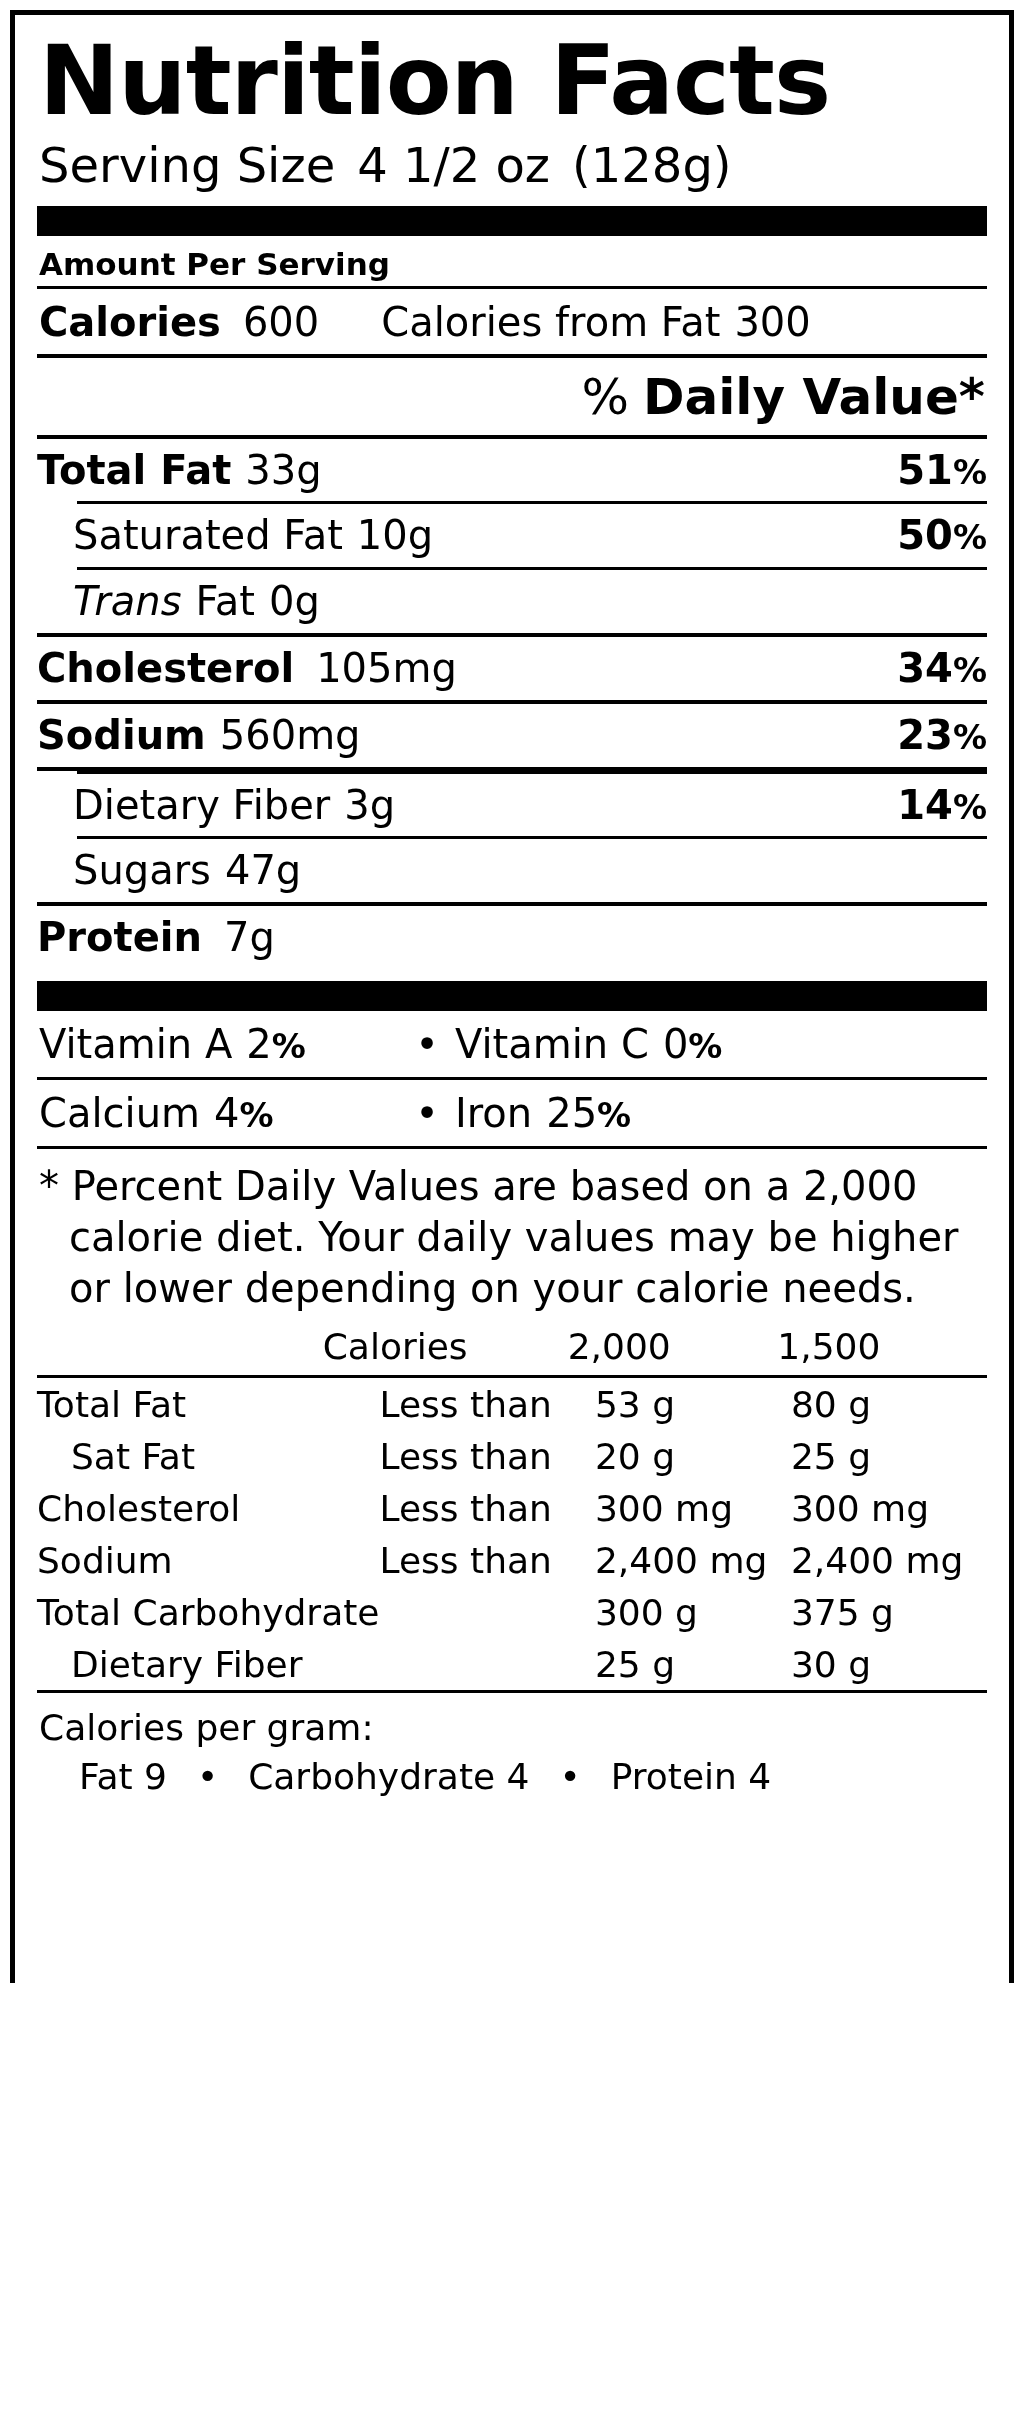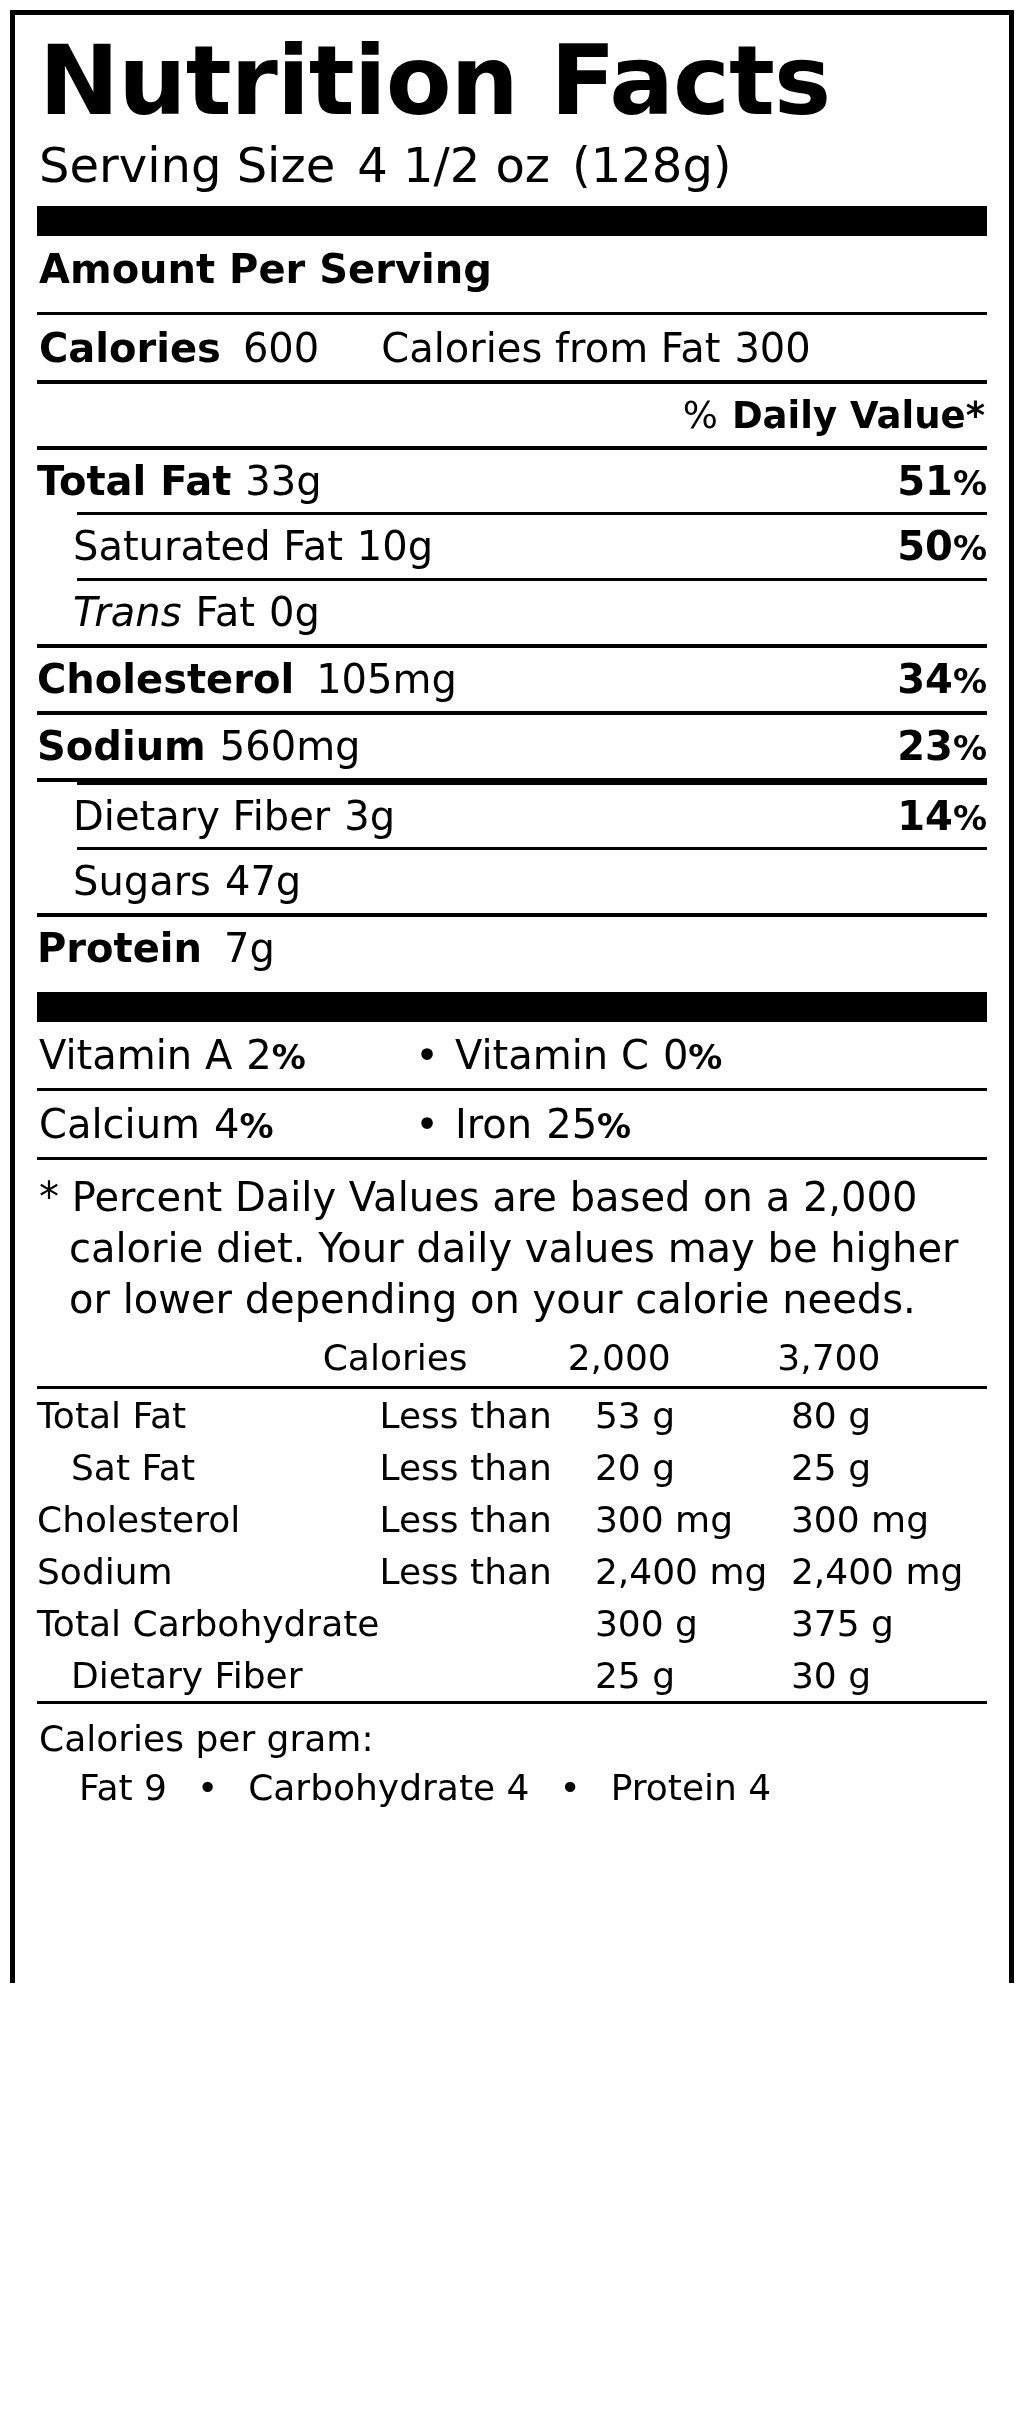--- a/index.html
+++ b/index.html
@@ -75,38 +75,38 @@
     line-height: 1.12;
   }
   .row .left { white-space: nowrap; }
   .row .right { white-space: nowrap; font-weight: bold; }
   .b { font-weight: bold; }
   .it { font-style: italic; }
   .indent1 { padding-left: 36px; }
   .pct-sym { font-size: 34px; font-weight: bold; }
 
   .amount-row {
-    font-size: 40px;
+    font-size: 31px;
     font-weight: bold;
-    padding: 10px 0 20px 2px;
+    padding: 10px 0 4px 2px;
   }
 
   .calories-row {
     display: flex;
     align-items: baseline;
     font-size: 40px;
     padding: 10px 0 9px 2px;
   }
   .calories-row .cal-label { font-weight: bold; }
   .calories-row .cal-val { margin-left: 22px; }
   .calories-row .cal-from { margin-left: 62px; }
 
   .dv-row {
     text-align: right;
-    font-size: 37px;
+    font-size: 50px;
     font-weight: bold;
     padding: 10px 2px 9px 0;
   }
   .dv-row .pct { font-weight: normal; }
 
   .vit-row {
     display: flex;
     align-items: baseline;
     font-size: 40px;
     padding: 10px 0 10px 2px;
@@ -253,21 +253,21 @@
       <span class="ind">calorie diet. Your daily values may be higher</span>
       <span class="ind">or lower depending on your calorie needs.</span>
     </div>
 
     <table class="dv-table">
       <tbody>
           <tr class="hdr">
         <td class="c-name"></td>
         <td class="c-less">Calories</td>
         <td class="c-2000">2,000</td>
-        <td class="c-2500">3,700</td>
+        <td class="c-2500">1,500</td>
       </tr>
     </tbody>
       </table>
     <div class="rule-thin"></div>
     <table class="dv-table">
       <tbody>
           <tr>
         <td class="c-name">Total Fat</td>
         <td class="c-less">Less than</td>
         <td class="c-2000">53 g</td>

